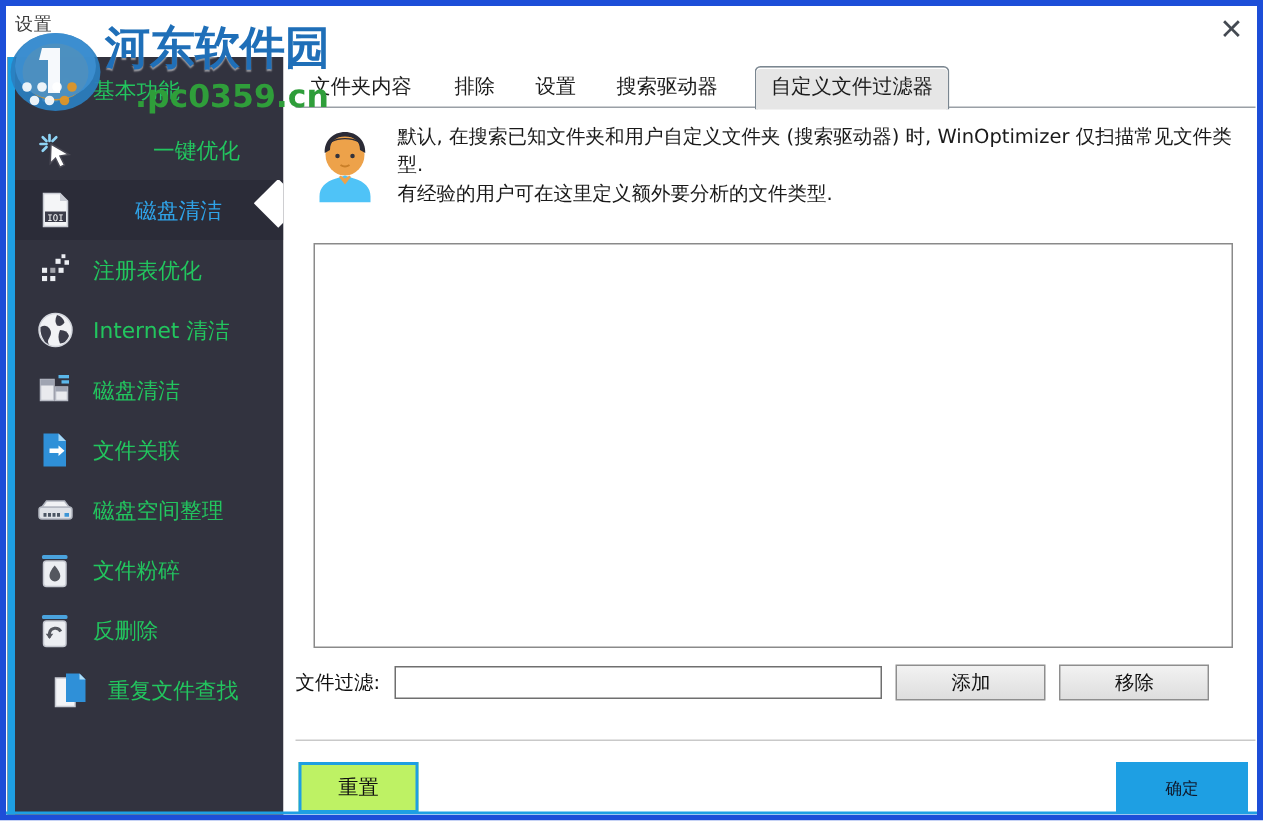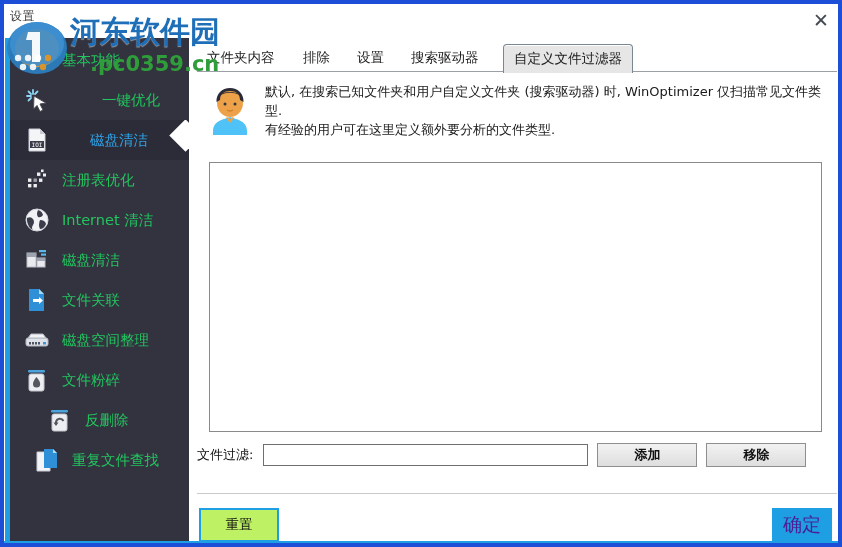--- a/index.html
+++ b/index.html
@@ -245,21 +245,20 @@
     height: 24px;
     width: 100px;
     margin-left: 9px;
     background: linear-gradient(#f2f2f2, #dedede);
     border: 1px solid #8e8e8e;
     font-size: 13px;
     color: #111;
     cursor: pointer;
     box-sizing: border-box;
     font-family: "DejaVu Sans", "Liberation Sans", sans-serif;
-    font-weight: bold;
   }
 
   .footer-sep {
     position: absolute;
     left: 8px; top: 455px;
     width: 640px;
     height: 1px;
     background: #c9c9c9;
   }
   .reset-btn {
@@ -270,25 +269,25 @@
     border: 2px solid #1e9fe3;
     font-size: 13.5px;
     color: #111;
     cursor: pointer;
     box-sizing: border-box;
     font-family: "DejaVu Sans", "Liberation Sans", sans-serif;
   }
   .ok-btn {
     position: absolute;
     right: 12px; top: 470px;
-    width: 60px; height: 34px;
+    width: 88px; height: 34px;
     background: #1e9fe3;
     border: none;
-    font-size: 19px;
-    color: #4c1d95;
+    font-size: 11px;
+    color: #0f172a;
     cursor: pointer;
     box-sizing: border-box;
     font-family: "DejaVu Sans", "Liberation Sans", sans-serif;
   }
   .bottom-accent {
     position: absolute;
     left: 0; bottom: 0;
     width: 840px;
     height: 2px;
     background: #1e9fe3;
@@ -424,21 +423,21 @@
         <div class="nav-item" style="top: 322px;">
           <span class="nav-icon">
             <svg width="26" height="26" viewBox="0 0 26 26">
               <rect x="4" y="3" width="17" height="2.6" rx="1" fill="#4aa3dd"></rect>
               <rect x="5" y="7" width="15" height="17" rx="2" fill="#eceef2" stroke="#c4c7d0"></rect>
               <path d="M12.5 10 C10 13 9 15 9 17 a3.6 3.6 0 0 0 7.2 0 c0-2-1.4-4.2-3.7-7 z" fill="#54575f"></path>
             </svg>
           </span>
           <span class="nav-label">文件粉碎</span>
         </div>
-        <div class="nav-item" style="top: 362px; padding-left: 23px;">
+        <div class="nav-item" style="top: 362px;">
           <span class="nav-icon">
             <svg width="26" height="26" viewBox="0 0 26 26">
               <rect x="4" y="3" width="17" height="2.6" rx="1" fill="#4aa3dd"></rect>
               <rect x="5" y="7" width="15" height="17" rx="2" fill="#eceef2" stroke="#c4c7d0"></rect>
               <path d="M9 18 v-3 a4 4 0 0 1 7.5 -1" stroke="#54575f" stroke-width="2" fill="none"></path>
               <path d="M9 19 l-2.5 -3.5 h5 z" fill="#54575f"></path>
             </svg>
           </span>
           <span class="nav-label">反删除</span>
         </div>

